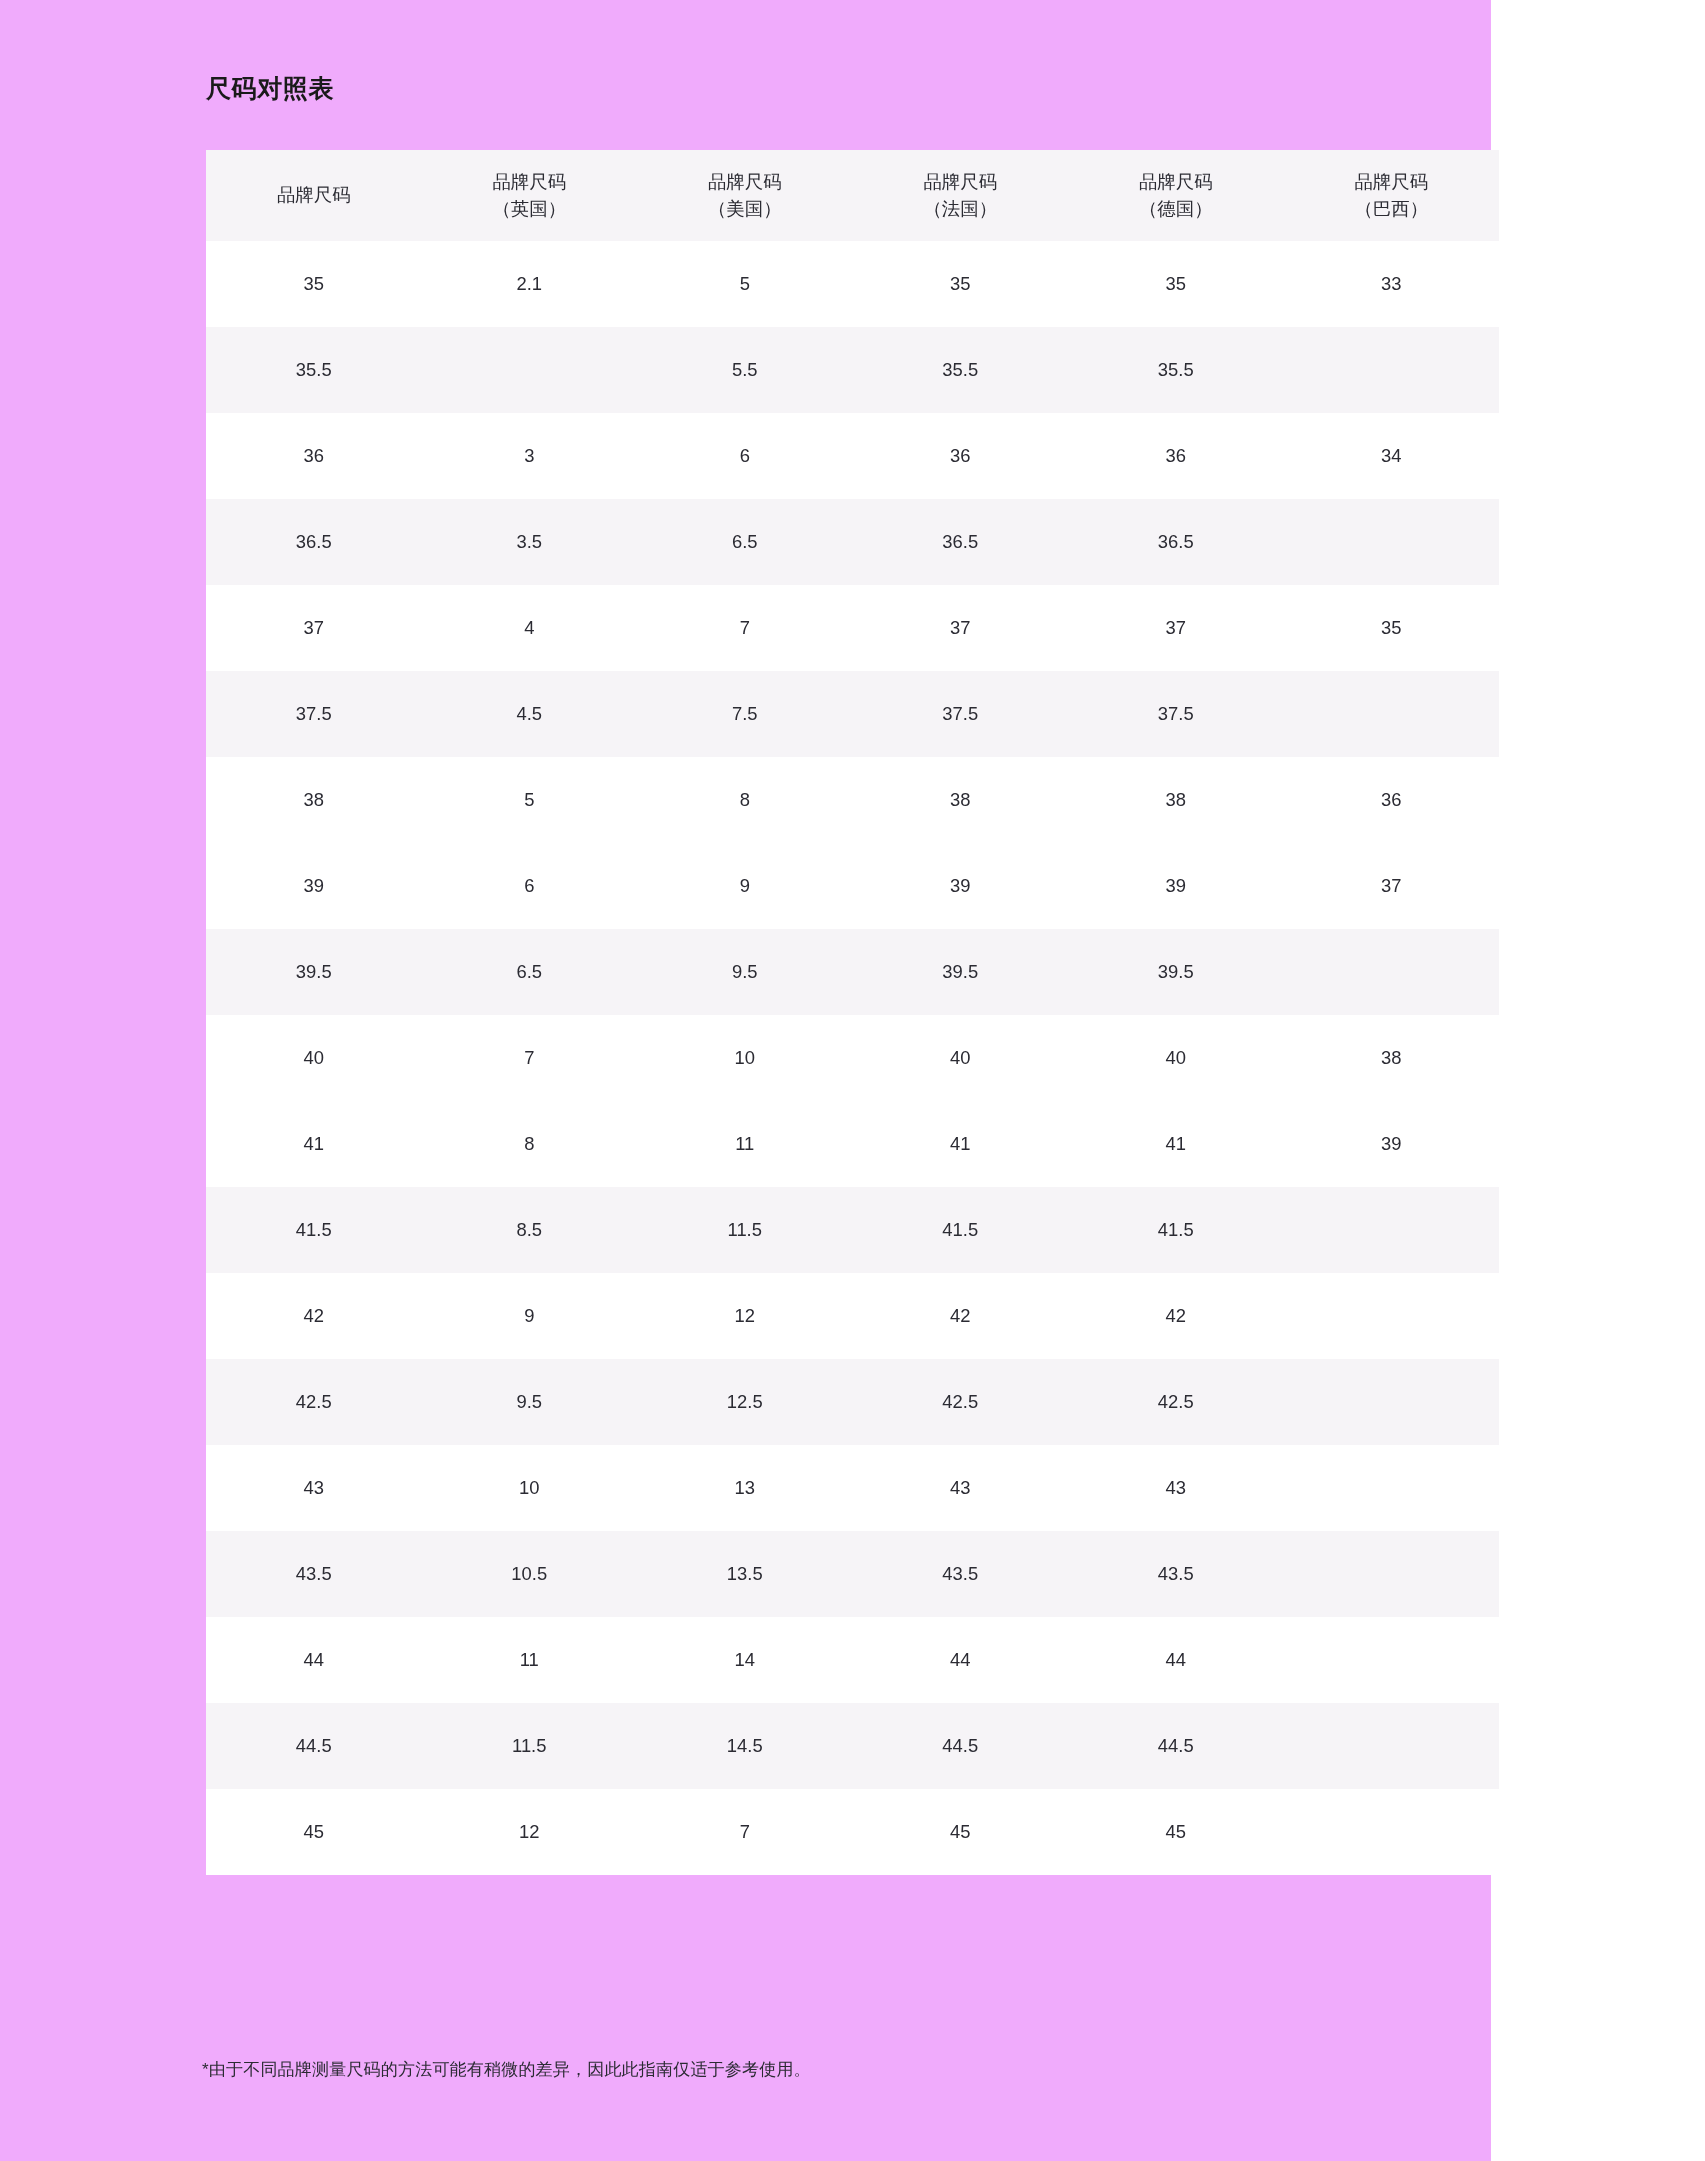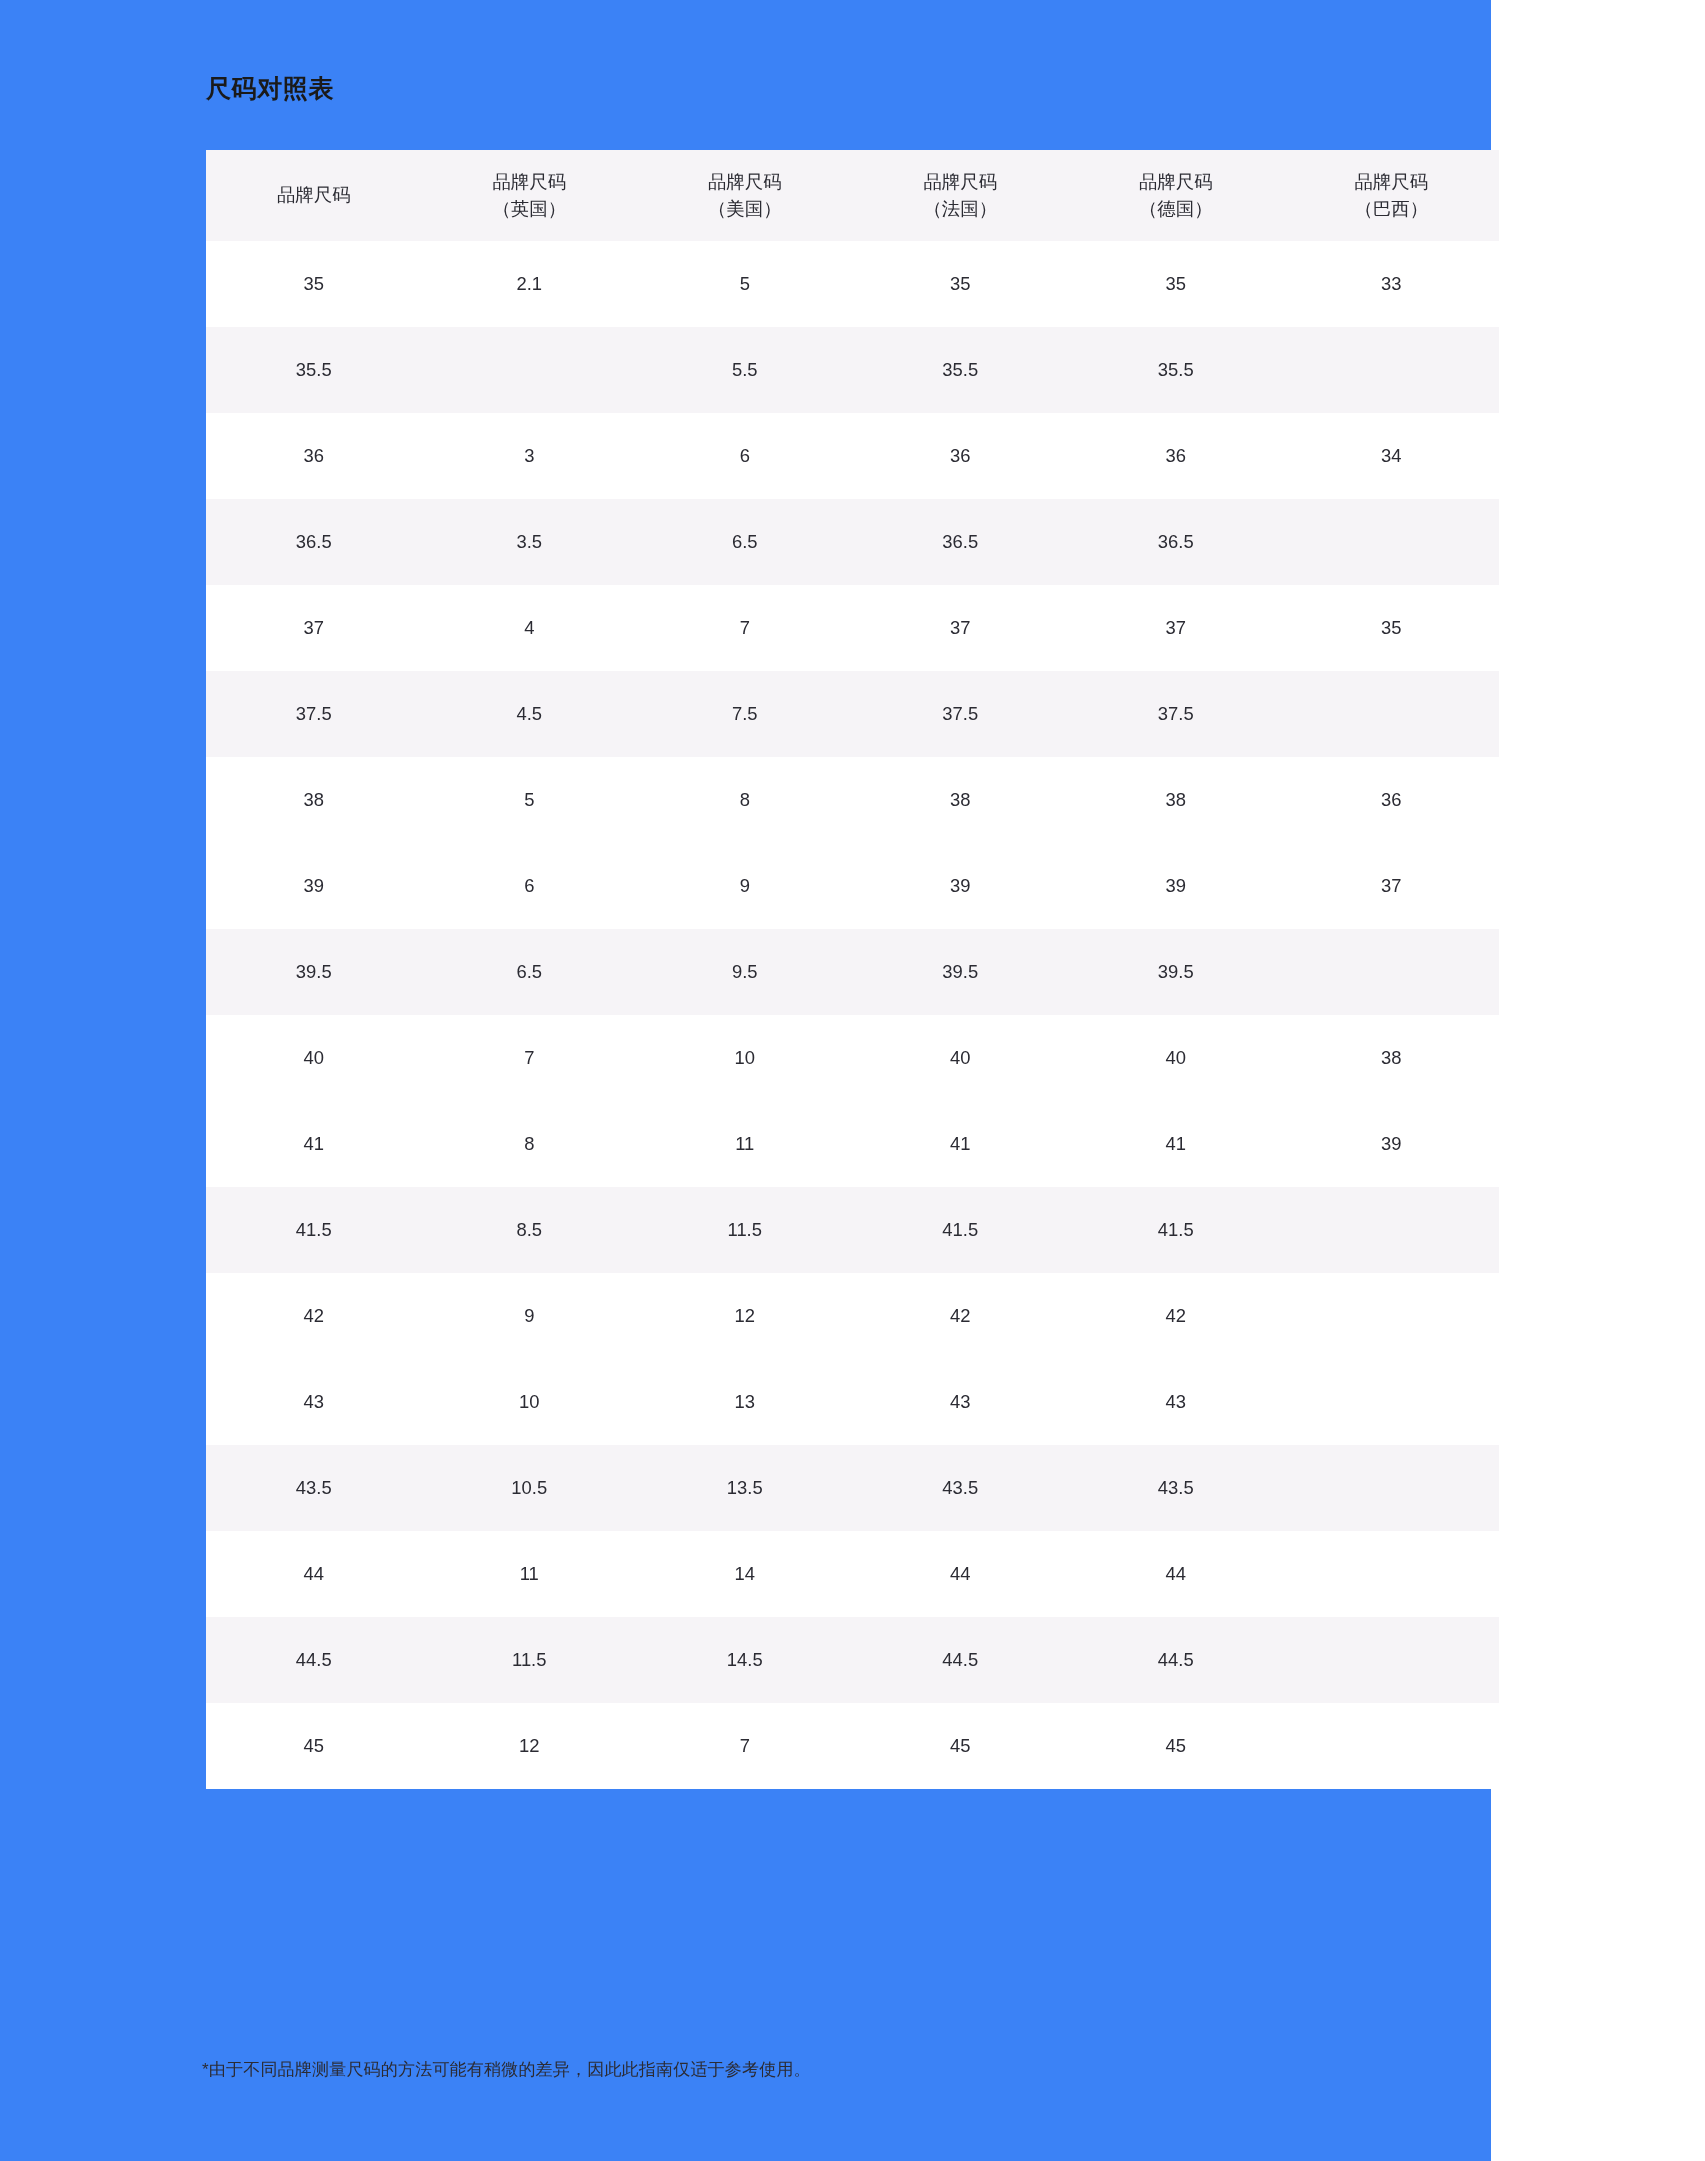--- a/index.html
+++ b/index.html
@@ -10,21 +10,21 @@
     width: 1705px;
     height: 2161px;
     background: #ffffff;
     font-family: "Liberation Sans", "DejaVu Sans", sans-serif;
     -webkit-font-smoothing: antialiased;
   }
   .page {
     position: relative;
     width: 1491px;
     height: 2161px;
-    background: #3b82f6;
+    background: #f0abfc;
     box-sizing: border-box;
   }
   .page-title {
     position: absolute;
     left: 206px;
     top: 56px;
     font-size: 25px;
     font-weight: 700;
     color: #1a1a1a;
     letter-spacing: 0.6px;
@@ -220,20 +220,28 @@
           <td></td>
         </tr>
         <tr>
           <td>42</td>
           <td>9</td>
           <td>12</td>
           <td>42</td>
           <td>42</td>
           <td></td>
         </tr>
+        <tr class="shaded">
+          <td>42.5</td>
+          <td>9.5</td>
+          <td>12.5</td>
+          <td>42.5</td>
+          <td>42.5</td>
+          <td></td>
+        </tr>
         <tr>
           <td>43</td>
           <td>10</td>
           <td>13</td>
           <td>43</td>
           <td>43</td>
           <td></td>
         </tr>
         <tr class="shaded">
           <td>43.5</td>

